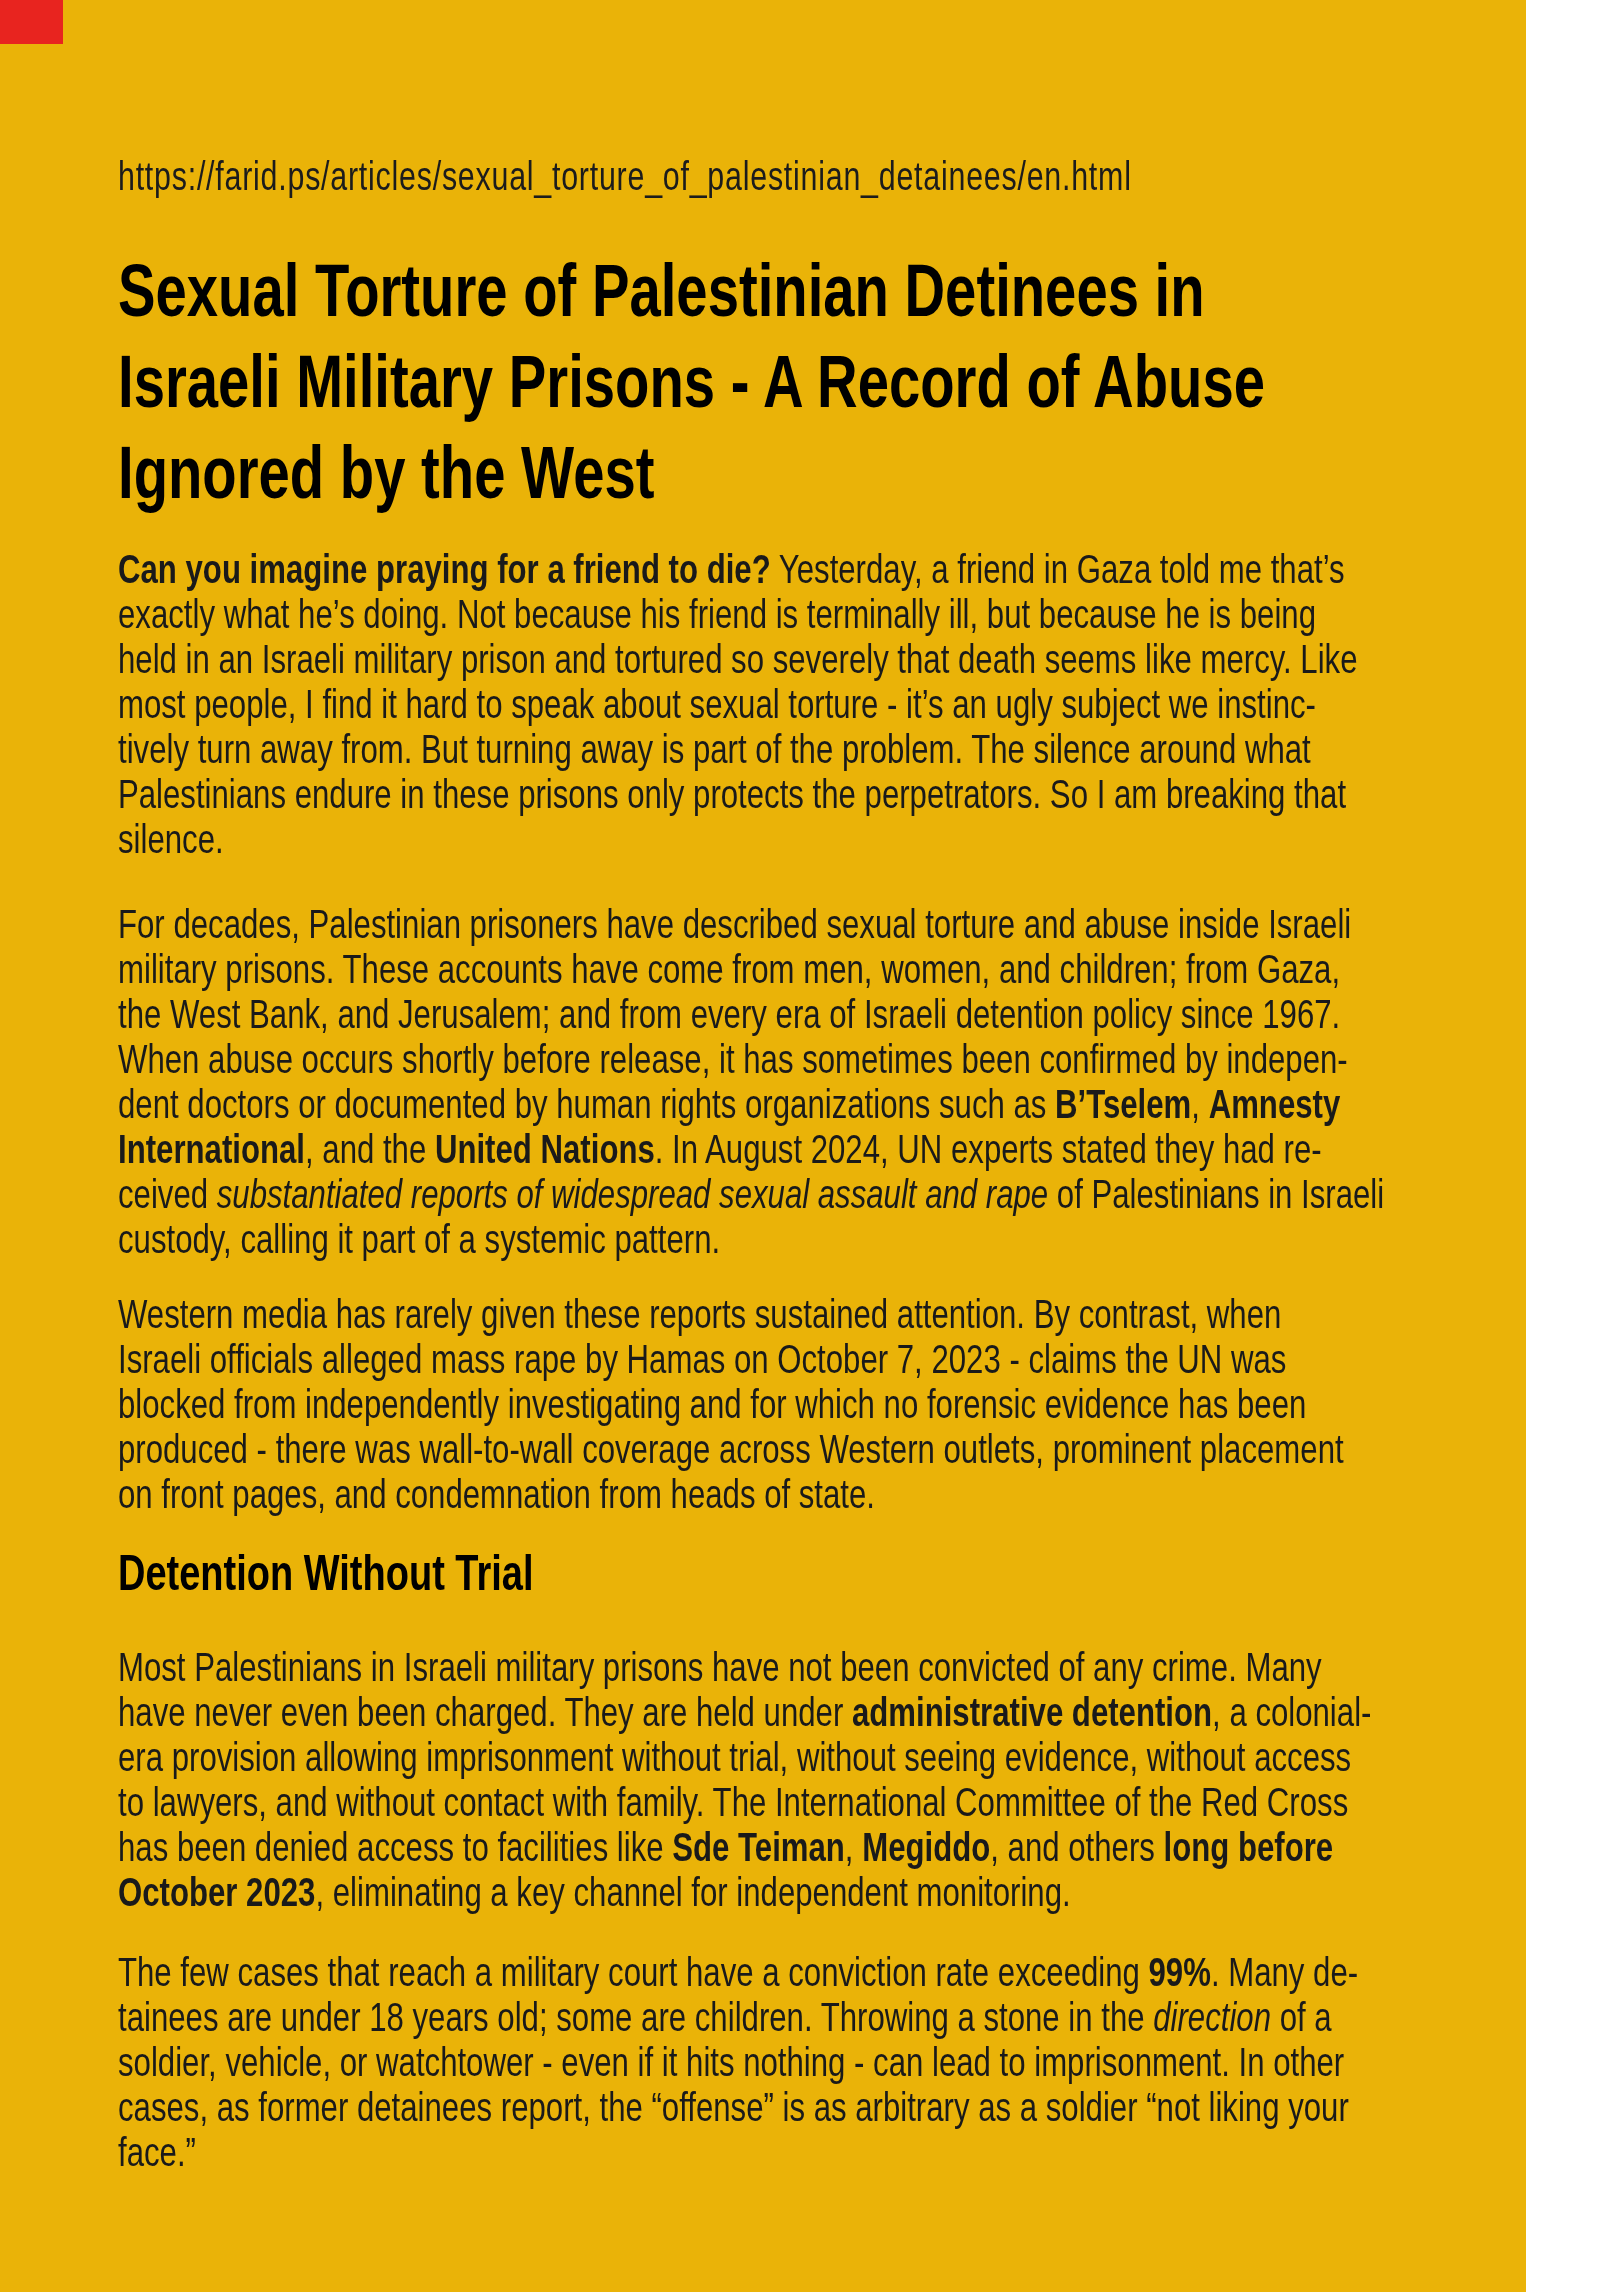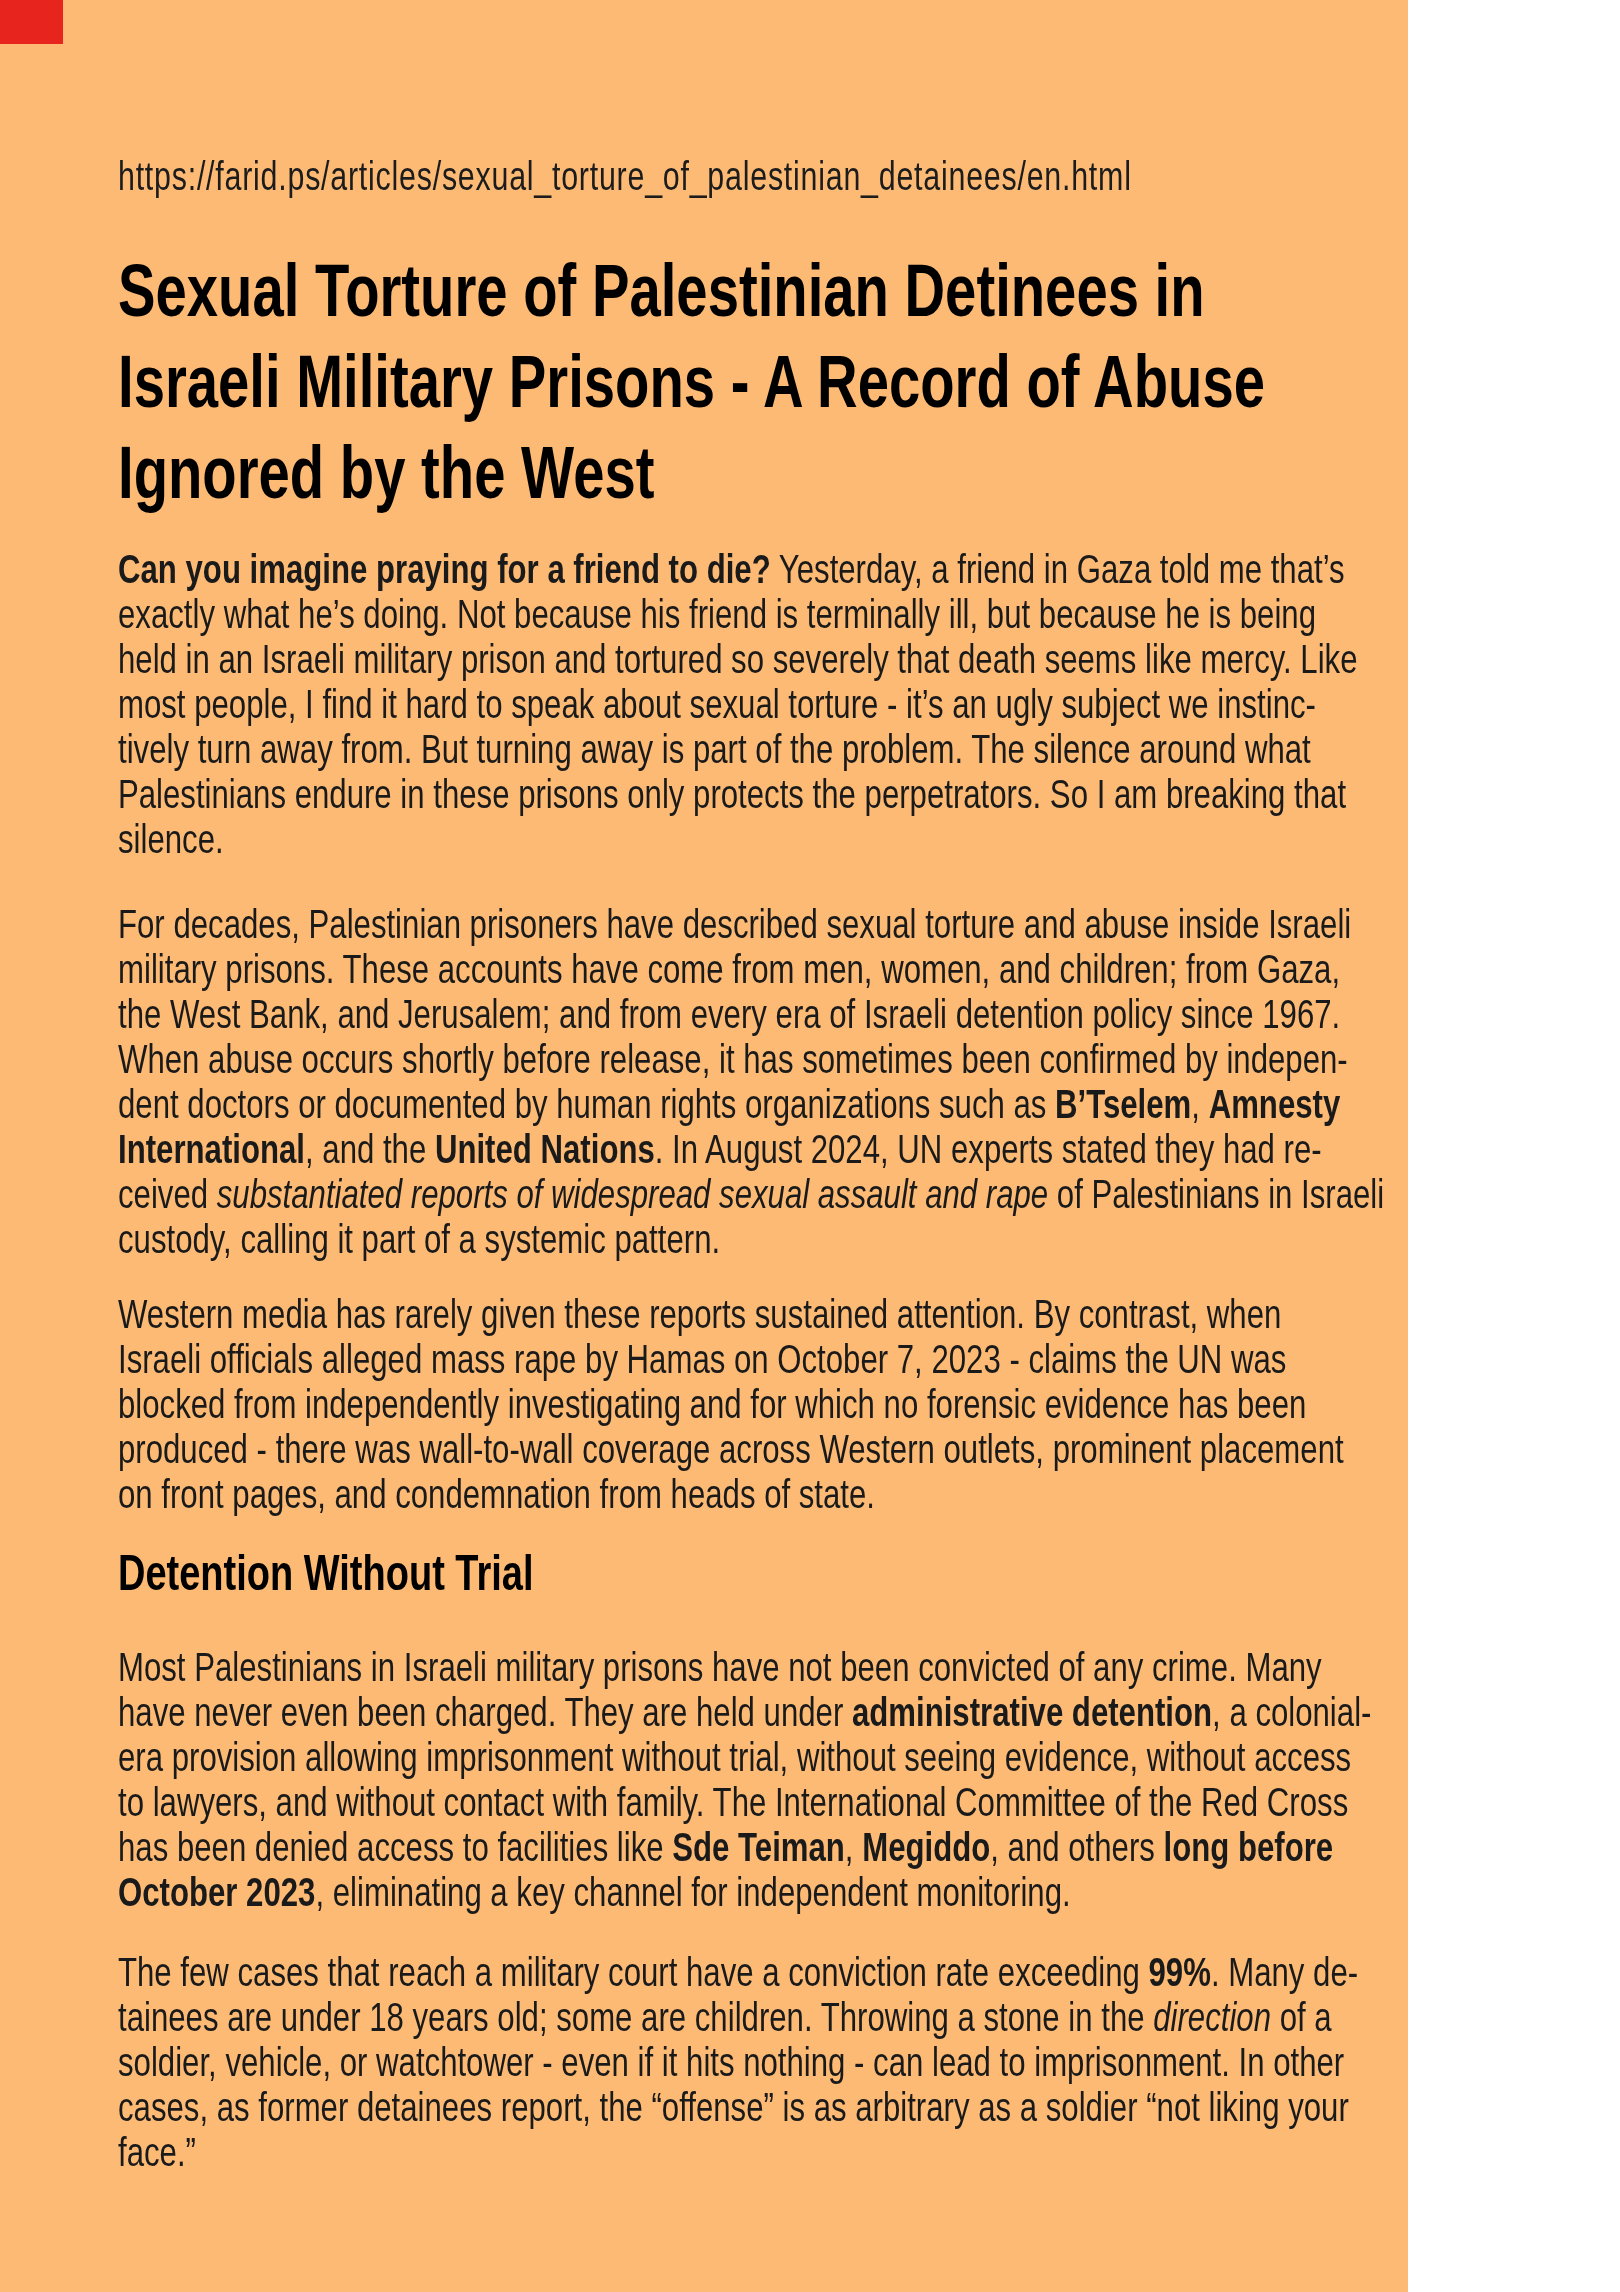--- a/index.html
+++ b/index.html
@@ -2,23 +2,23 @@
 <html lang="en"><head>
 <meta charset="utf-8">
 <style>
   html, body {
     margin: 0;
     padding: 0;
     background: #ffffff;
   }
   .page {
     position: relative;
-    width: 1408px;
+    width: 1526px;
     height: 2293px;
-    background: #fdba74;
+    background: #eab308;
     overflow: hidden;
     font-family: "Liberation Sans", "DejaVu Sans", sans-serif;
   }
   .corner-marker {
     position: absolute;
     left: 0;
     top: 0;
     width: 63px;
     height: 44px;
     background: #e8241f;

